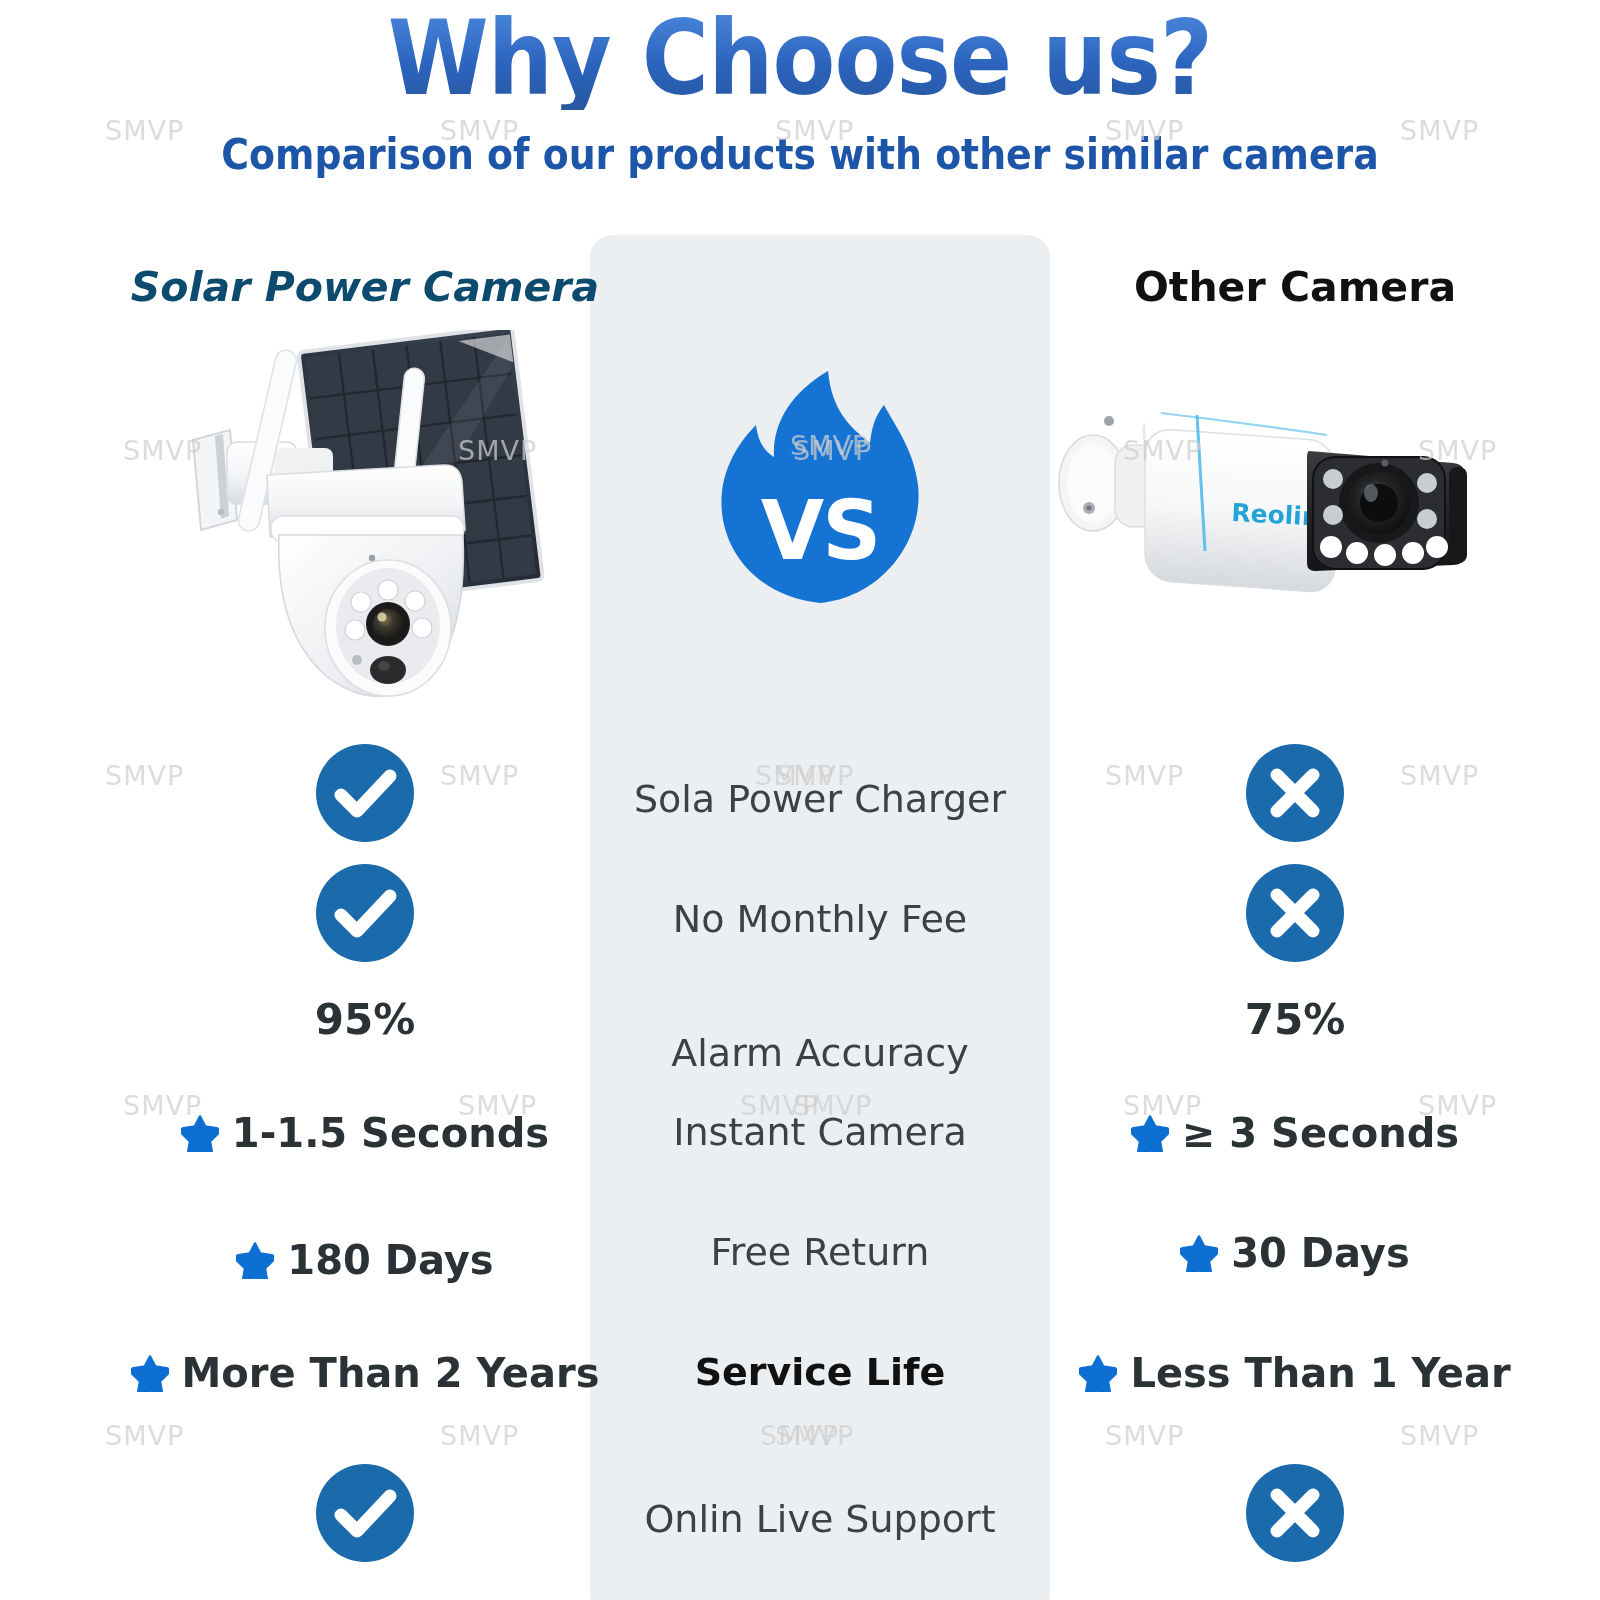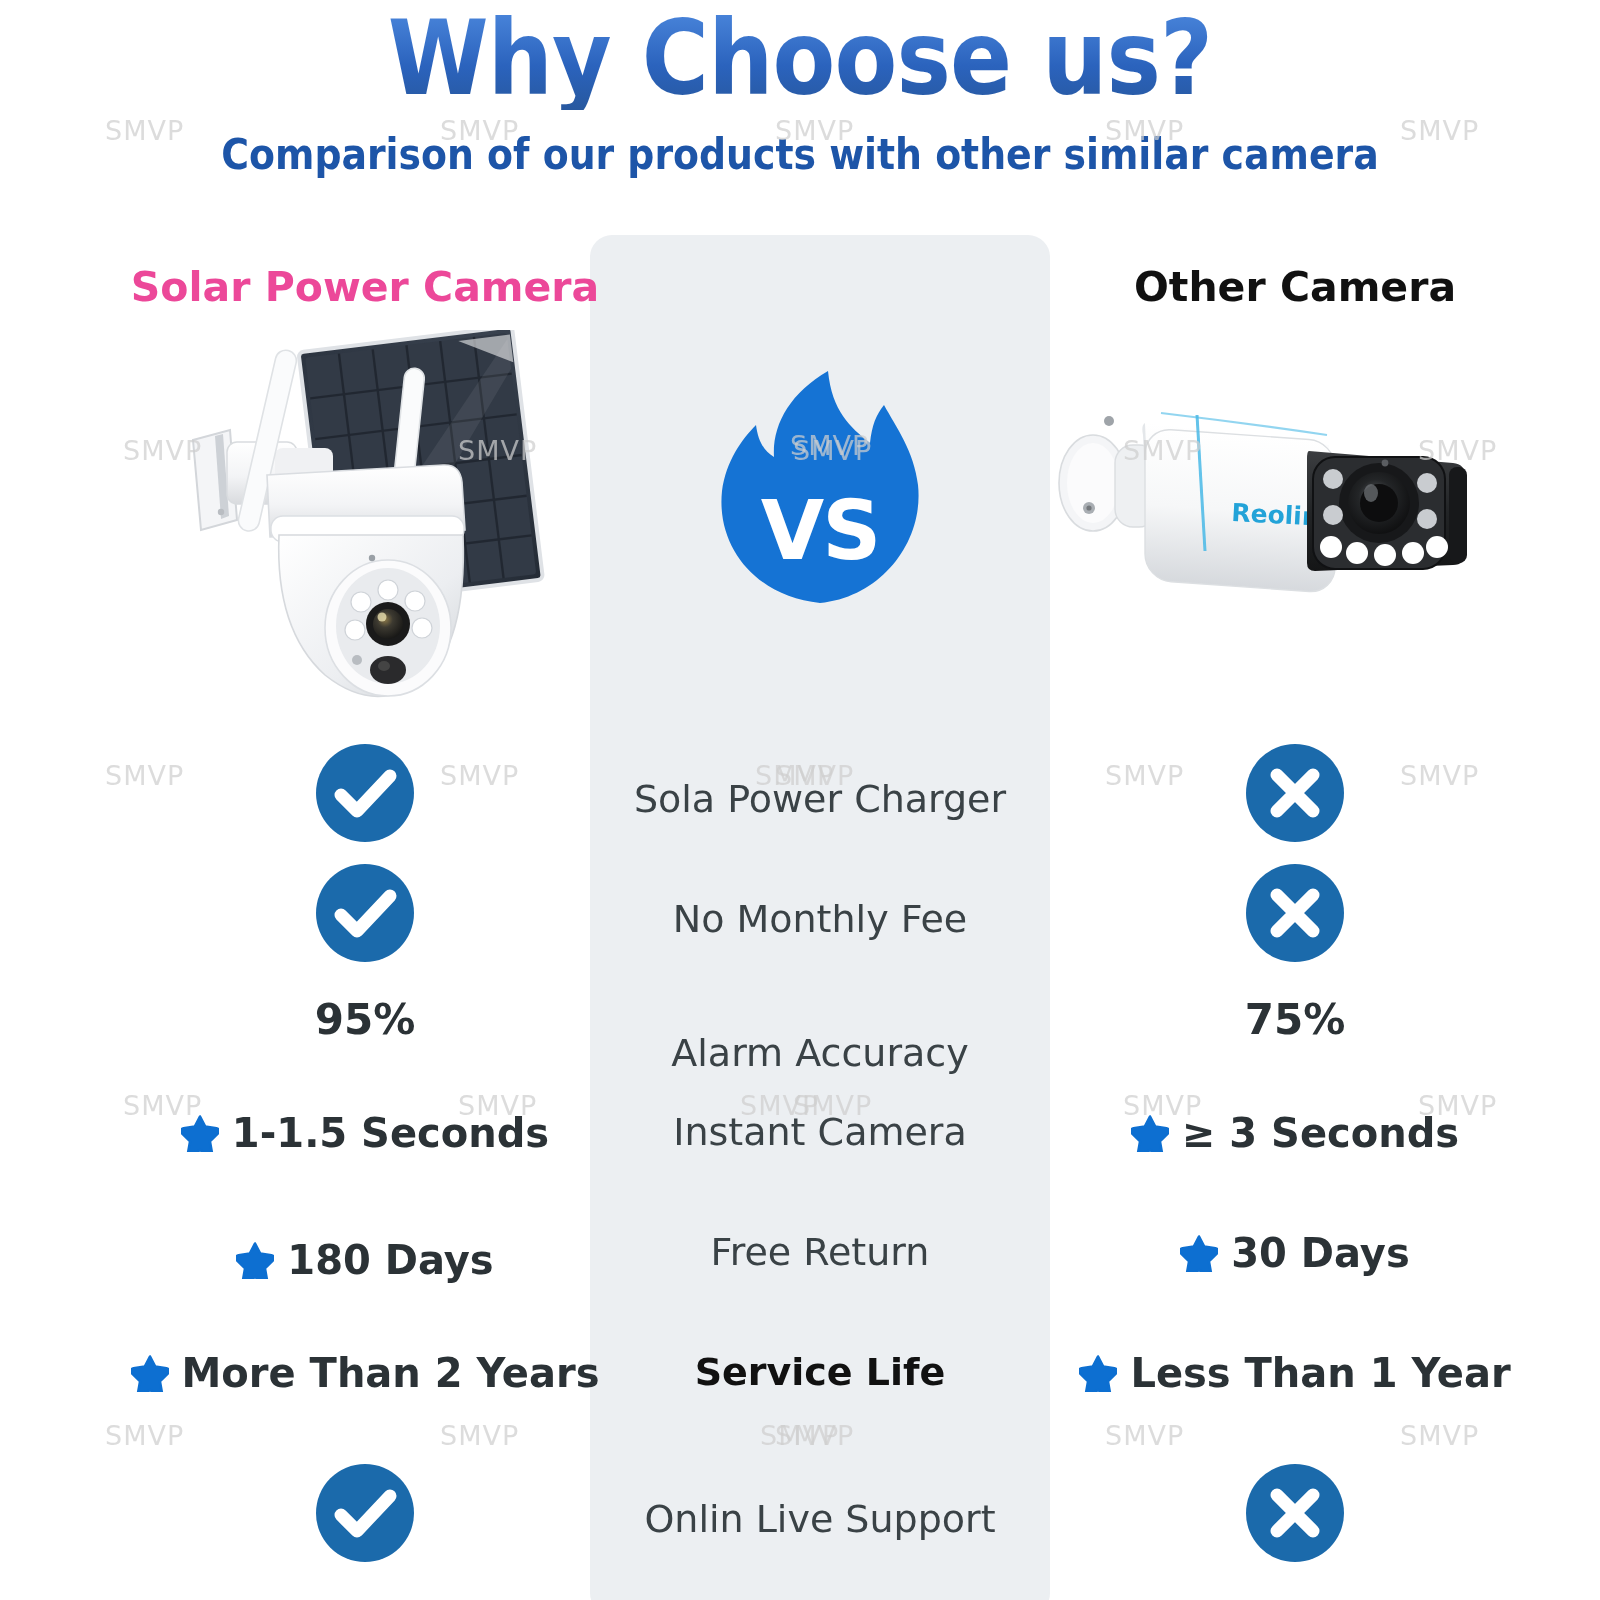--- a/index.html
+++ b/index.html
@@ -61,21 +61,21 @@
 
   
   .col-head {
     position:absolute;
     z-index:20;
     font-family:"DejaVu Sans", sans-serif;
     font-weight:bold;
     font-size:41px;
     text-align:center;
   }
-  #head-left  { left:100px;  top:263px; width:530px; color:#ec4899; }
+  #head-left  { left:100px;  top:263px; width:530px; color:#0c4a6e;font-style:italic; }
   #head-right { left:1030px; top:263px; width:530px; color:#111111; }
 
   
   .product { position:absolute; z-index:12; }
 
   
   #left-camera { left:175px; top:330px; width:400px; height:390px; }
   
   #right-camera { left:1045px; top:375px; width:430px; height:255px; }
 

